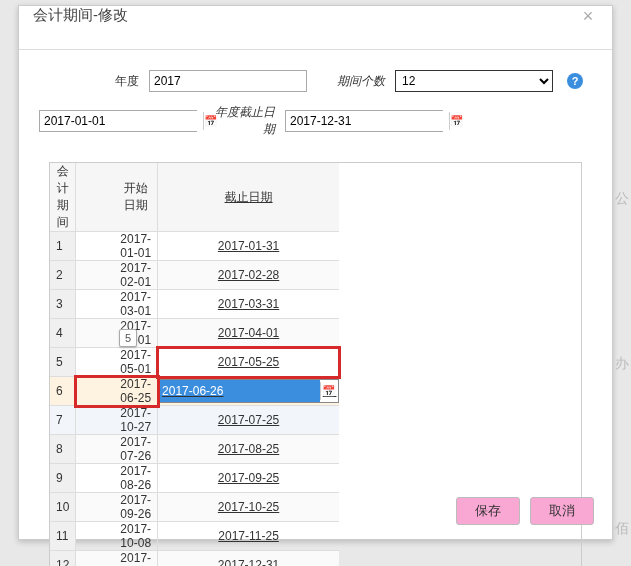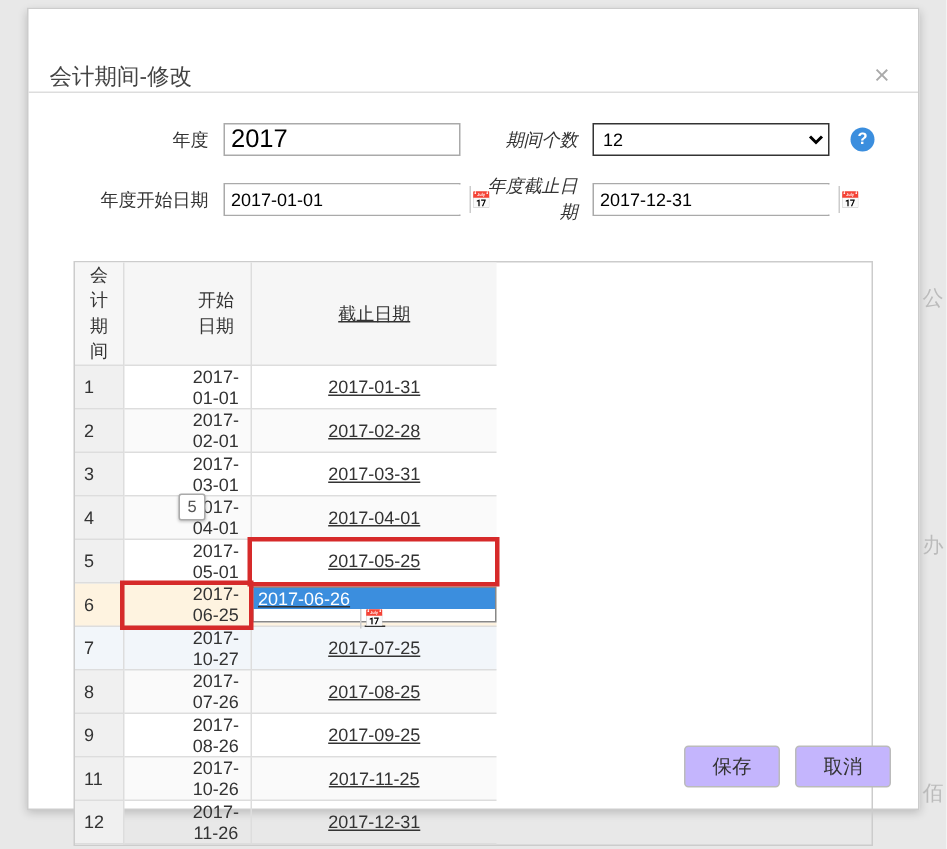--- a/index.html
+++ b/index.html
@@ -1,49 +1,49 @@
 <!DOCTYPE html>
 <html><head>
 <meta charset="utf-8">
 <style>
 * { box-sizing: border-box; margin: 0; padding: 0; }
 body { font-family: "Microsoft YaHei", Arial, sans-serif; font-size: 12px; background: #e8e8e8; width: 631px; height: 566px; position: relative; overflow: hidden; }
 .dialog { position: absolute; left: 18px; top: 5px; width: 595px; height: 535px; background: #fff; border: 1px solid #ccc; box-shadow: 0 2px 6px rgba(0,0,0,0.2); }
-.dialog-header { height: 44px; border-bottom: 1px solid #ddd; padding: 0 14px; display: flex; align-items: flex-end; justify-content: space-between; margin-top: 12px; }
+.dialog-header { height: 44px; border-bottom: 1px solid #ddd; padding: 0 14px; display: flex; align-items: flex-start; justify-content: space-between; }
 .dialog-title { font-size: 15px; color: #444; }
 .close-btn { color: #aaa; font-size: 18px; cursor: pointer; width: 20px; text-align: center; }
 .form-area { padding: 20px 31px 12px 20px; }
 .form-row { display: flex; align-items: center; margin-bottom: 12px; position: relative; }
 .form-label { width: 110px; text-align: right; padding-right: 10px; color: #333; }
 .form-label2 { width: 80px; text-align: right; padding-right: 10px; color: #333; margin-left: 8px; font-style: italic; }
-.text-input { height: 22px; border: 1px solid #aaa; padding: 0 4px; font-size: 17px; width: 158px; }
+.text-input { height: 22px; border: 1px solid #aaa; padding: 0 4px; font-size: 12px; width: 158px; }
 .date-wrapper { display: flex; align-items: center; width: 158px; border: 1px solid #aaa; height: 22px; background: #fff; }
 .date-input { border: none; flex: 1; height: 20px; padding: 0 4px; font-size: 12px; outline: none; }
 .cal-icon { width: 18px; height: 18px; display: inline-flex; align-items: center; justify-content: center; color: #666; font-size: 11px; border-left: 1px solid #ccc; }
 .select-input { height: 22px; border: 1px solid #333; font-size: 12px; width: 158px; padding: 0 2px; background: #fff; }
 .help-icon { position: absolute; right: -2px; top: 3px; width: 16px; height: 16px; border-radius: 50%; background: #3b8ede; color: #fff; display: flex; align-items: center; justify-content: center; font-size: 11px; font-weight: bold; }
 .table-wrap { margin: 0 30px; border: 1px solid #ccc; }
 table { border-collapse: collapse; width: 281px; }
 th, td { border-right: 1px solid #ddd; border-bottom: 1px solid #ddd; height: 25px; padding: 0 6px; text-align: left; color: #333; }
 th { background: #f6f6f6; font-weight: normal; text-align: center; }
 th:last-child, td:last-child { border-right: none; text-decoration: underline; }
 .col-period { width: 70px; }
 .col-start { width: 105px; text-align: center; padding-left: 44px; }
 .col-end { width: 105px; text-align: center; }
 tbody tr:nth-child(even) { background: #fafafa; }
 tbody td:first-child { background: #f0f0f0; }
 tr.selected-row td { background: #fef3e0 !important; }
 tr.hover-row td { background: #f2f6fa; }
 .red-box { outline: 3px solid #d62a2a; outline-offset: -1px; }
 .editing-cell { padding:0; }
-.cell-date-wrap { display:flex; align-items:center; height:24px; border:1px solid #888; background:#fff;flex-direction:column; }
+.cell-date-wrap { display:flex; align-items:center; height:24px; border:1px solid #888; background:#fff; }
 .cell-date-input { border:none; flex:1; height:22px; padding:0 3px; font-size:12px; background:#3b8ede; color:#fff; }
 .tooltip-badge { position:absolute; left:119px; top:329px; width:18px; height:18px; border:1px solid #aaa; background:#fff; border-radius:2px; display:flex; align-items:center; justify-content:center; font-size:11px; color:#555; box-shadow:0 1px 2px rgba(0,0,0,0.2); }
 .dialog-footer { position:absolute; bottom:14px; right:18px; display:flex; gap:10px; }
-.btn { min-width:64px; height:28px; border:1px solid #bbb; background:#c4b5fd; border-radius:3px; font-size:13px; color:#333; cursor:pointer; padding:0 14px; }
+.btn { min-width:64px; height:28px; border:1px solid #bbb; background:#f9a8d4; border-radius:3px; font-size:13px; color:#333; cursor:pointer; padding:0 14px; }
 .bg-hint { position:absolute; right:2px; color:#bbb; font-size:14px; }
 </style>
 </head>
 <body>
 
 <div class="dialog">
   <div class="dialog-header">
     <span class="dialog-title">会计期间-修改</span>
     <span class="close-btn">×</span>
   </div>
@@ -52,21 +52,20 @@
     <div class="form-row">
       <span class="form-label">年度</span>
       <input class="text-input" value="2017" style="">
       <span class="form-label2">期间个数</span>
       <select class="select-input">
         <option>12</option>
       </select>
       <span class="help-icon">?</span>
     </div>
     <div class="form-row">
-      <span class="form-label">年度开始日期</span>
       <div class="date-wrapper">
         <input class="date-input" value="2017-01-01" style="">
         <span class="cal-icon">📅</span>
       </div>
       <span class="form-label2">年度截止日期</span>
       <div class="date-wrapper">
         <input class="date-input" value="2017-12-31" style="">
         <span class="cal-icon">📅</span>
       </div>
     </div>
@@ -126,22 +125,27 @@
             <td class="col-period">8</td>
             <td class="col-start">2017-07-26</td>
             <td class="col-end">2017-08-25</td>
           </tr>
         <tr>
             <td class="col-period">9</td>
             <td class="col-start">2017-08-26</td>
             <td class="col-end">2017-09-25</td>
           </tr>
         <tr>
+            <td class="col-period">10</td>
+            <td class="col-start">2017-09-26</td>
+            <td class="col-end">2017-10-25</td>
+          </tr>
+        <tr>
             <td class="col-period">11</td>
-            <td class="col-start">2017-10-26</td>
+            <td class="col-start">2017-10-08</td>
             <td class="col-end">2017-11-25</td>
           </tr>
         <tr>
             <td class="col-period">12</td>
             <td class="col-start">2017-11-26</td>
             <td class="col-end">2017-12-31</td>
           </tr>
       </tbody>
     </table>
   </div>

